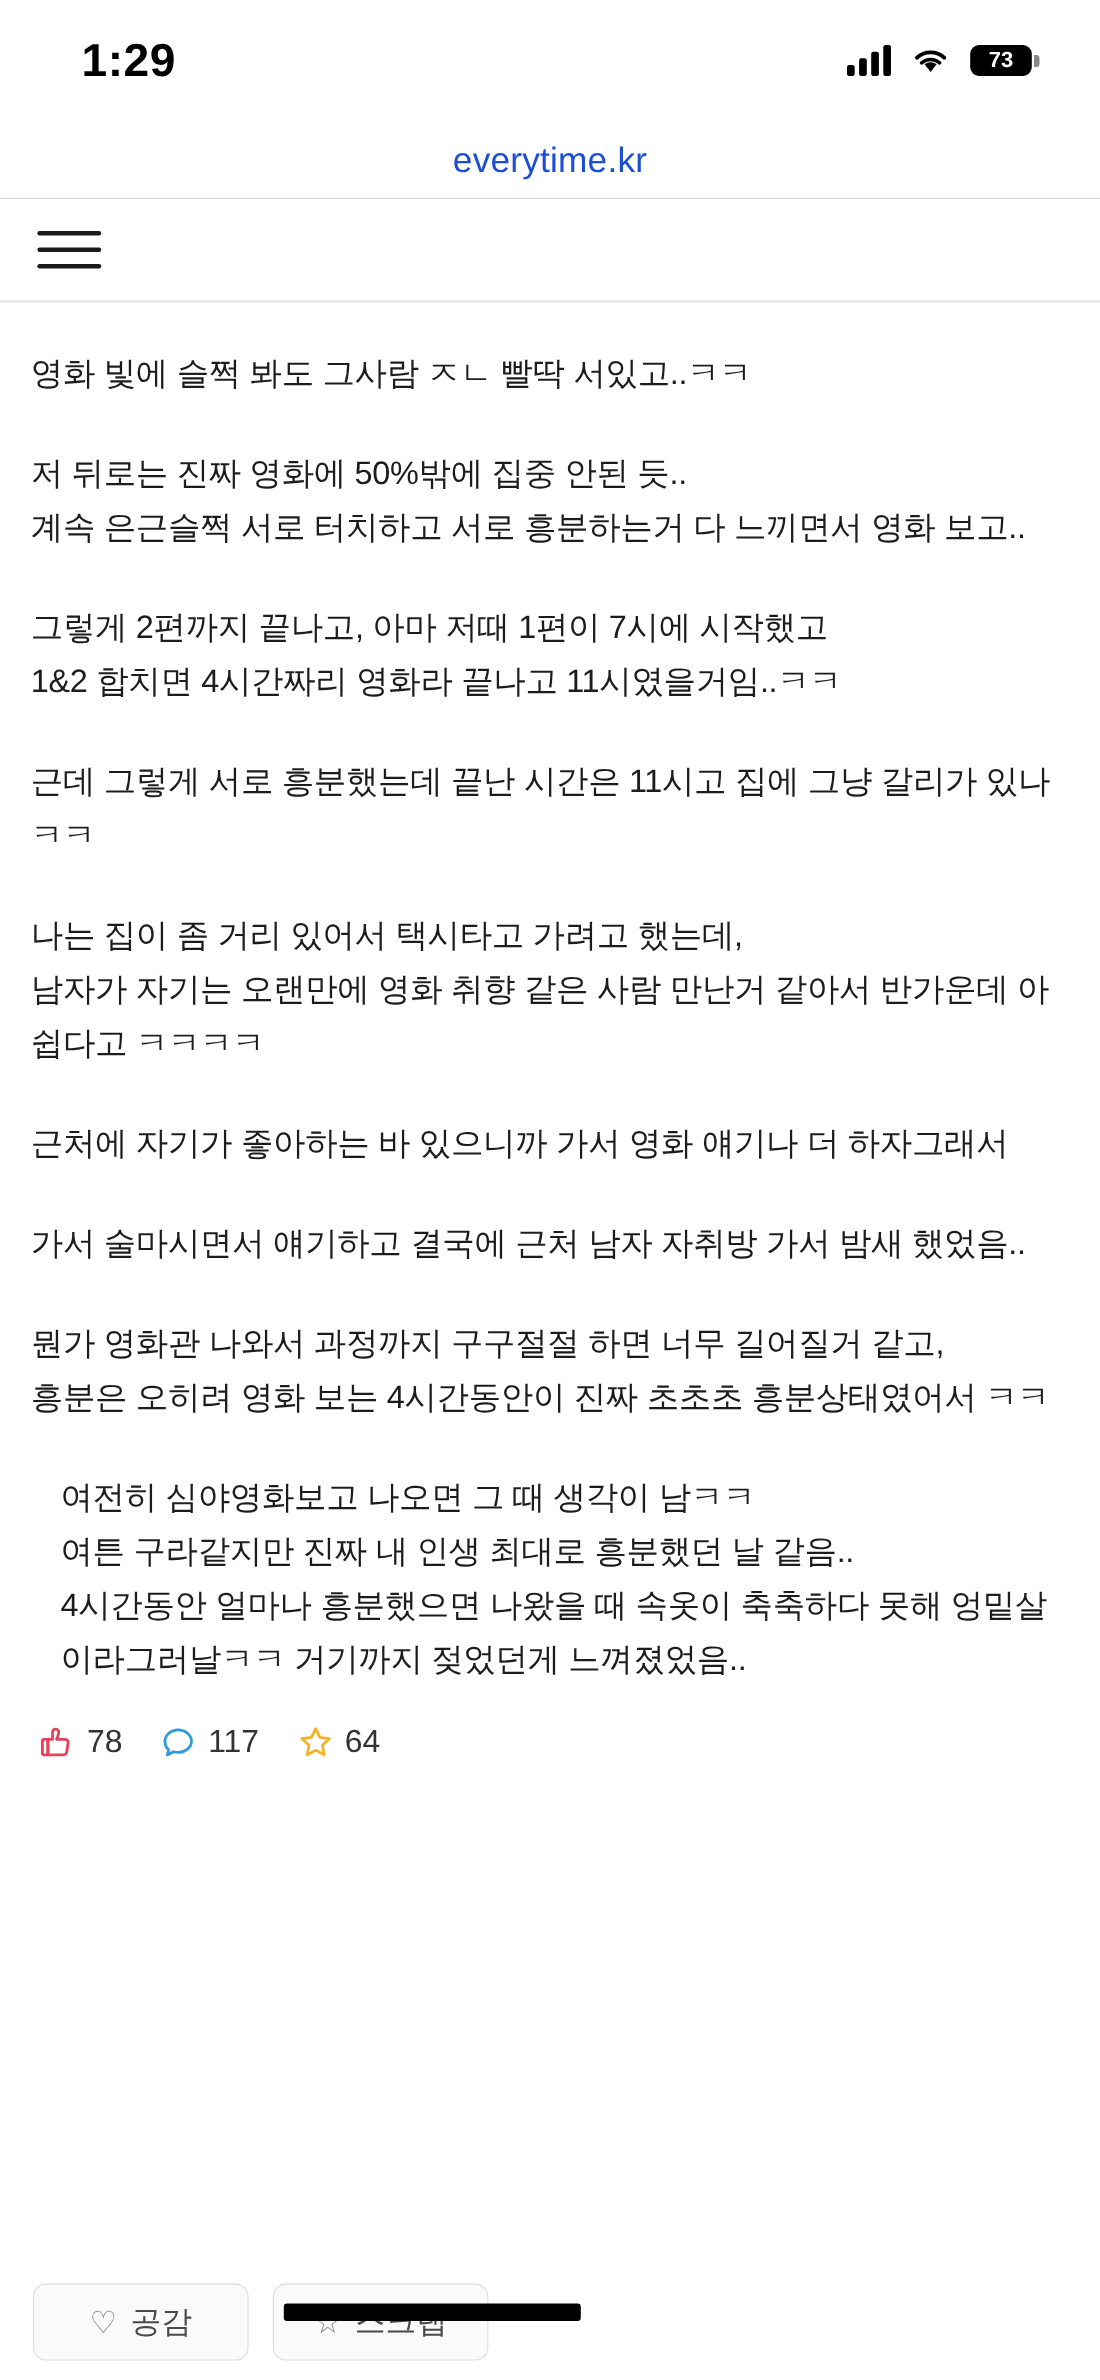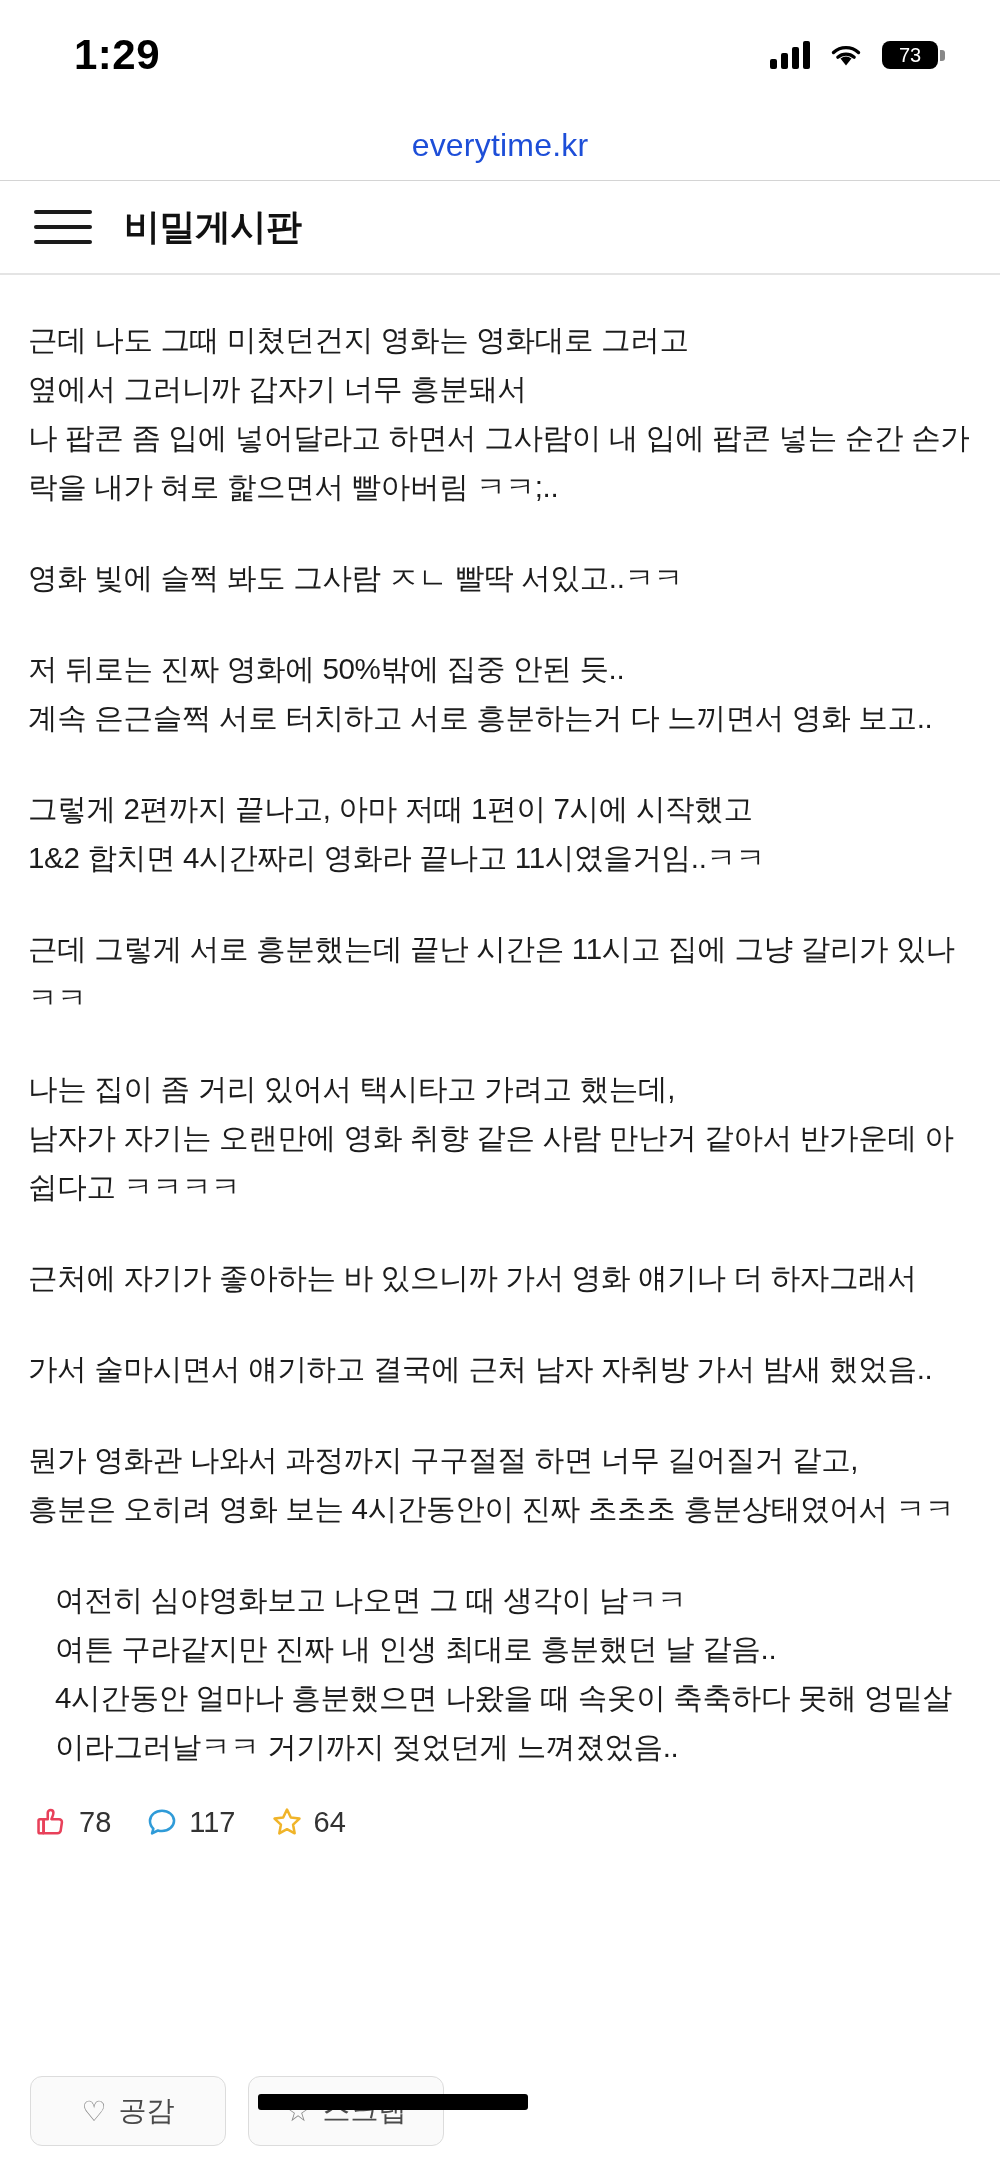--- a/index.html
+++ b/index.html
@@ -63,21 +63,21 @@
     height: 28px;
     border-radius: 8px;
     background: #000;
     display: flex;
     align-items: center;
     justify-content: center;
   }
   .battery .pct {
     color: #fff;
     font-size: 20px;
-    font-weight: 400;
+    font-weight: 700;
     letter-spacing: 0px;
   }
   .battery::after {
     content: "";
     position: absolute;
     right: -7px;
     top: 9px;
     width: 5px;
     height: 11px;
     background: #888;
@@ -242,28 +242,24 @@
     <span class="url-text">everytime.kr</span>
   </div>
   <div class="hairline"></div>
 
   <div class="app-header">
     <div class="hamburger">
       <span></span>
         <span></span>
         <span></span>
     </div>
-    <div class="board-title">비밀게시판</div>
   </div>
   <div class="header-divider"></div>
 
   <div class="post-body">
-    <div class="para">근데 나도 그때 미쳤던건지 영화는 영화대로 그러고
-옆에서 그러니까 갑자기 너무 흥분돼서
-나 팝콘 좀 입에 넣어달라고 하면서 그사람이 내 입에 팝콘 넣는 순간 손가락을 내가 혀로 핥으면서 빨아버림 ㅋㅋ;..</div>
     <div class="para">영화 빛에 슬쩍 봐도 그사람 ㅈㄴ 빨딱 서있고..ㅋㅋ</div>
     <div class="para">저 뒤로는 진짜 영화에 50%밖에 집중 안된 듯..
 계속 은근슬쩍 서로 터치하고 서로 흥분하는거 다 느끼면서 영화 보고..</div>
     <div class="para">그렇게 2편까지 끝나고, 아마 저때 1편이 7시에 시작했고
 1&amp;2 합치면 4시간짜리 영화라 끝나고 11시였을거임..ㅋㅋ</div>
     <div class="para">근데 그렇게 서로 흥분했는데 끝난 시간은 11시고 집에 그냥 갈리가 있나 ㅋㅋ</div>
     <div class="para">나는 집이 좀 거리 있어서 택시타고 가려고 했는데,
 남자가 자기는 오랜만에 영화 취향 같은 사람 만난거 같아서 반가운데 아쉽다고 ㅋㅋㅋㅋ</div>
     <div class="para">근처에 자기가 좋아하는 바 있으니까 가서 영화 얘기나 더 하자그래서</div>
     <div class="para">가서 술마시면서 얘기하고 결국에 근처 남자 자취방 가서 밤새 했었음..</div>

